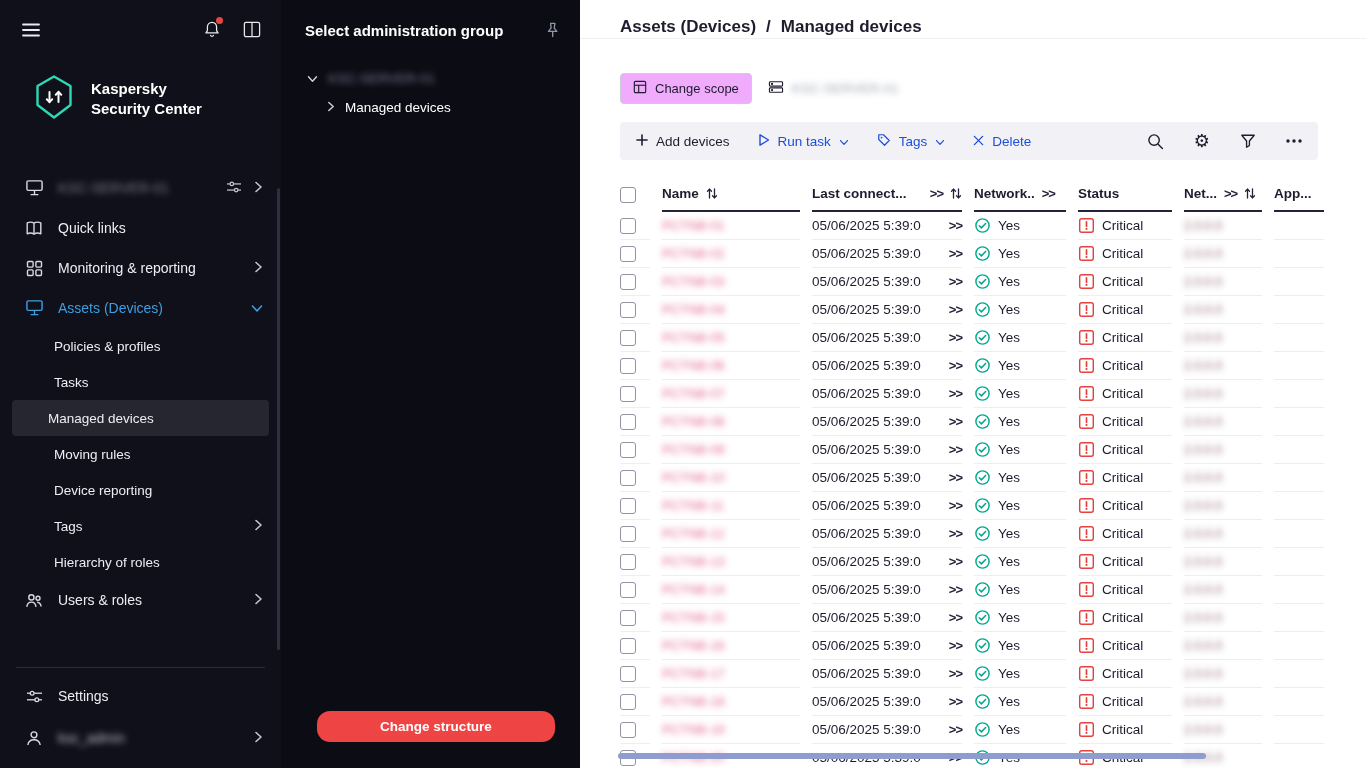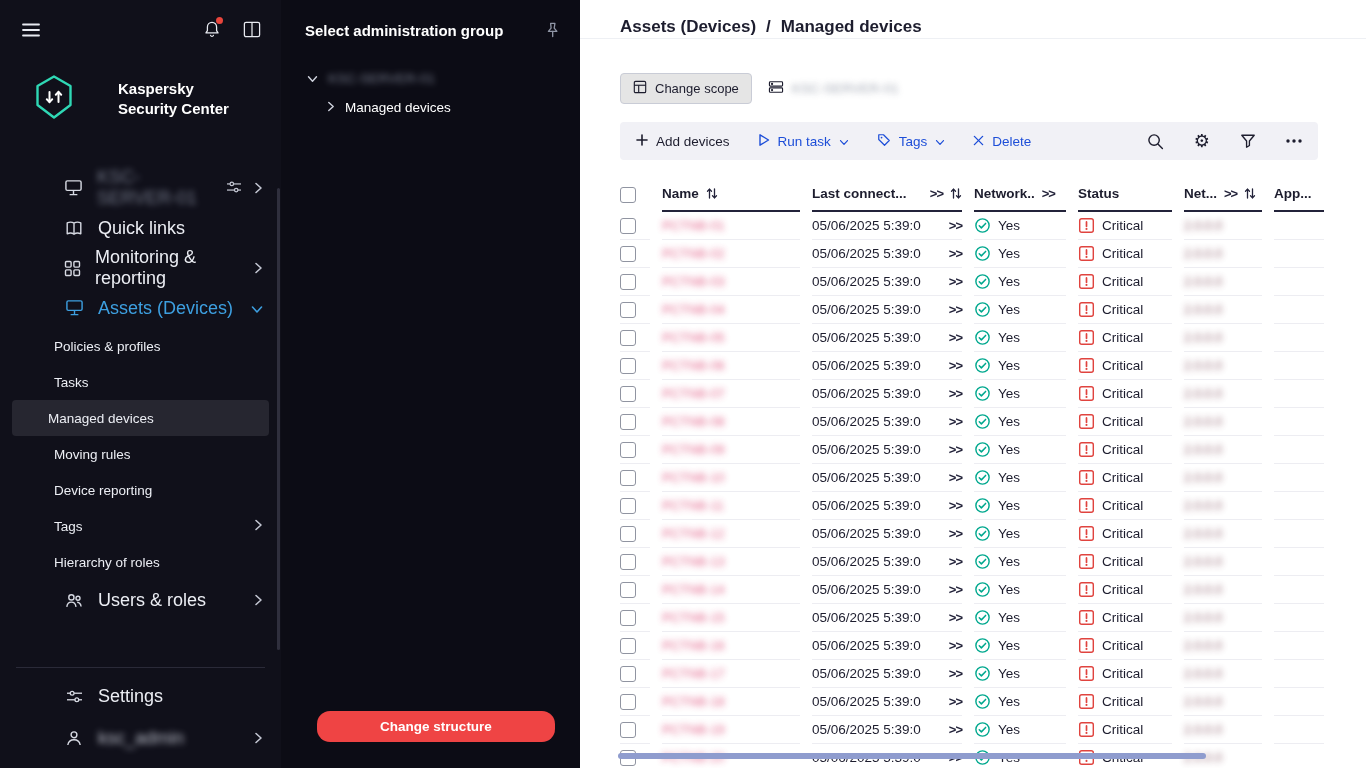--- a/index.html
+++ b/index.html
@@ -8,23 +8,23 @@
   .app { display:flex; width:1366px; height:768px; }
 
   
   .sidebar { width:281px; flex-shrink:0; background:#10101a; color:#eceef4; display:flex; flex-direction:column; position:relative; }
   .sidebar-top { display:flex; align-items:center; padding:20px 20px 0 22px; }
   .icon-btn { position:relative; display:inline-flex; align-items:center; justify-content:center; cursor:pointer; color:#e8eaf1; }
   .sidebar-top .spacer { flex:1; }
   .sidebar-top .icon-btn + .icon-btn { margin-left:22px; }
   .notif-dot { position:absolute; top:-3px; right:-2px; width:7px; height:7px; border-radius:50%; background:#e8453c; }
   .brand { display:flex; align-items:center; gap:13px; padding:34px 0 0 30px; }
-  .brand-text { font-weight:bold; font-size:15px; line-height:1.3; color:#fff;margin-left:27px; }
+  .brand-text { font-weight:bold; font-size:15px; line-height:1.3; color:#fff; }
   nav.side-nav { margin-top:44px; }
-  .nav-item { display:flex; align-items:center; gap:14px; height:40px; padding:0 18px 0 24px; cursor:pointer; color:#eceef4; font-size:18px;margin-left:40px; }
+  .nav-item { display:flex; align-items:center; gap:14px; height:40px; padding:0 18px 0 24px; cursor:pointer; color:#eceef4; font-size:14px; }
   .nav-item .nav-ic { width:20px; display:inline-flex; justify-content:center; color:#d7dae3; }
   .nav-item.active, .nav-item.active .nav-ic { color:#3d9fe0; }
   .sub-item { display:flex; align-items:center; height:36px; padding:0 18px 0 48px; cursor:pointer; font-size:13.5px; color:#eceef4;margin-left:6px; }
   .sub-item.selected { background:#262630; border-radius:4px; margin:0 12px; padding-left:36px; padding-right:6px; }
   .trail { margin-left:auto; display:inline-flex; align-items:center; gap:12px; color:#c3c6d2; }
   .side-bottom { margin-top:auto; padding-bottom:8px; }
   .divider { height:1px; background:#2a2a38; margin:10px 16px 8px 16px; }
   .side-scrollbar { position:absolute; right:1px; top:188px; width:3px; height:462px; background:#2f2f3d; border-radius:2px; }
 
   
@@ -34,21 +34,21 @@
   .tree { margin-top:26px; }
   .tree-root { display:flex; align-items:center; gap:10px; padding:6px 0 6px 26px; cursor:pointer; }
   .tree-child { display:flex; align-items:center; gap:10px; padding:8px 0 8px 46px; cursor:pointer; font-size:13.5px; color:#fff; }
   .gp-button { position:absolute; left:24px; right:25px; bottom:26px; height:31px; background:#ef4444; color:#fff; font-weight:bold; font-size:13.5px; border:none; border-radius:13px; cursor:pointer; font-family:inherit;margin-left:12px; }
 
   
   main.content { flex:1; background:#fff; padding:0 48px 0 40px; position:relative; overflow:hidden; }
   .breadcrumb { display:flex; align-items:center; gap:10px; padding-top:16px; height:38px; font-size:17px; font-weight:bold; color:#1d1d2e; }
   .head-divider { height:1px; background:#eef0f4; margin:0 -48px 0 -40px; }
   .scope-row { margin-top:34px; display:flex; align-items:center; gap:16px; }
-  .scope-btn { display:inline-flex; align-items:center; gap:8px; border:1px solid #c9ccd6; border-radius:4px; background:#e5e5e5; padding:6px 12px; font-size:13px; color:#1d1d2e; cursor:pointer; font-family:inherit; }
+  .scope-btn { display:inline-flex; align-items:center; gap:8px; border:1px solid #c9ccd6; border-radius:4px; background:#f0abfc; padding:6px 12px; font-size:13px; color:#1d1d2e; cursor:pointer; font-family:inherit; }
   .server-chip { display:inline-flex; align-items:center; gap:8px; color:#1d1d2e; }
   .toolbar { margin-top:18px; height:38px; background:#f1f1f6; border-radius:4px; display:flex; align-items:center; padding:0 16px; gap:28px; }
   .tb-item { display:inline-flex; align-items:center; gap:8px; font-size:13.5px; cursor:pointer; color:#1d1d2e; background:none; border:none; font-family:inherit; }
   .tb-item.disabled { color:#1d4ed8; cursor:default; }
   .tb-icons { margin-left:auto; display:inline-flex; align-items:center; gap:30px; color:#1d1d2e; }
   .gear-glyph { font-size:18px; line-height:1; }
 
   
   .dev-table { margin-top:16px; width:704px; overflow:hidden; }
   .tr { display:grid; grid-template-columns:30px 138px 150px 92px 94px 78px 70px; column-gap:12px; align-items:center; }

